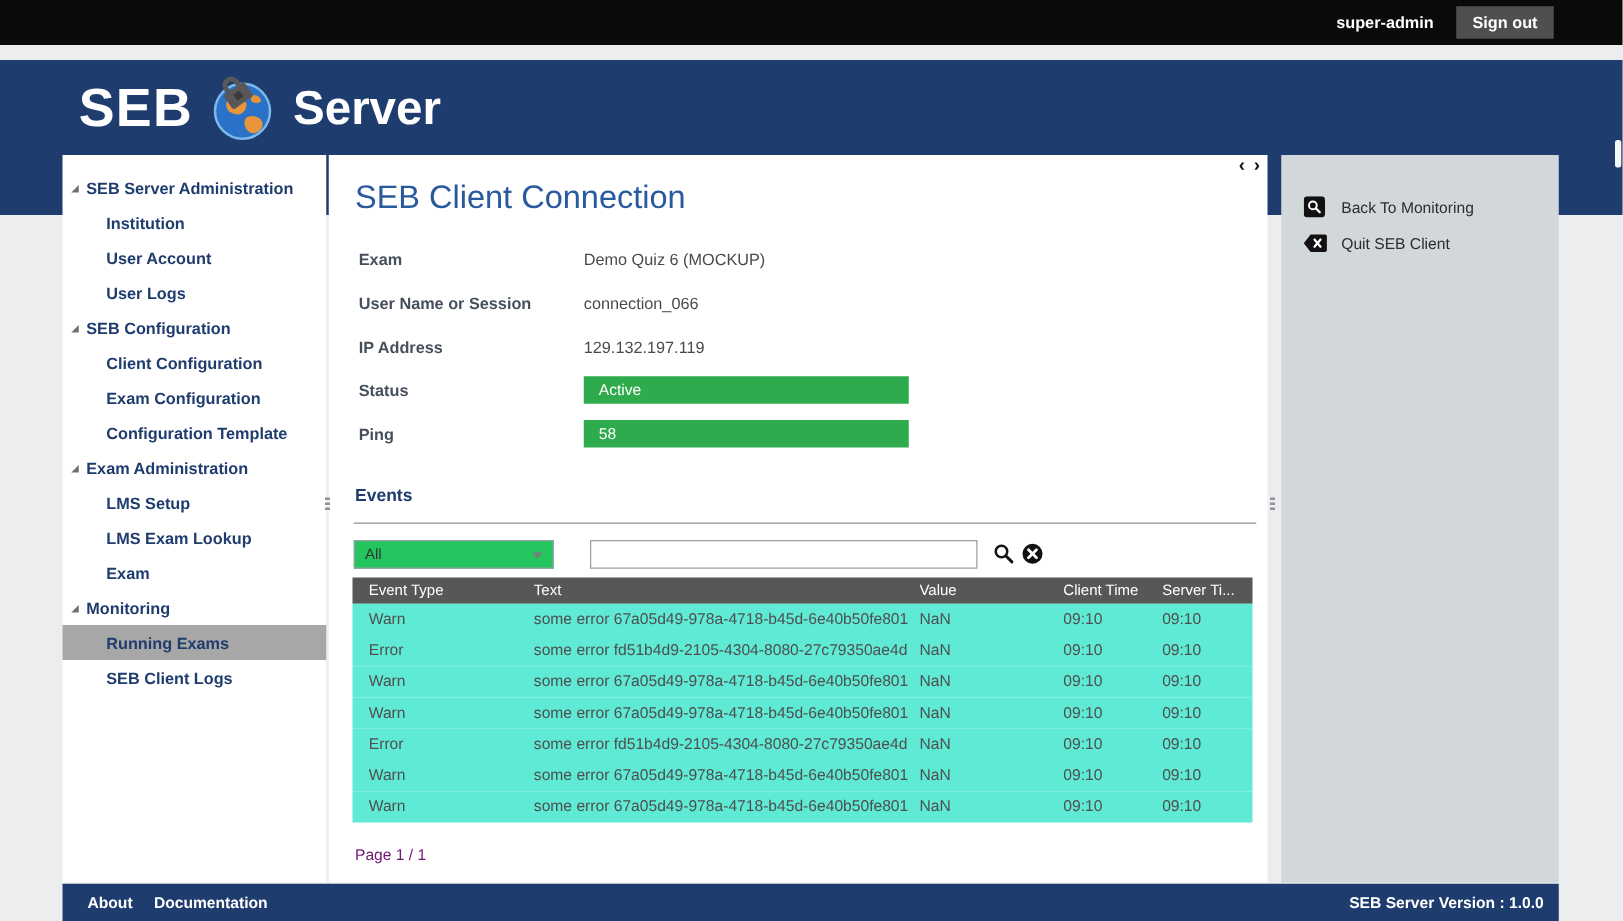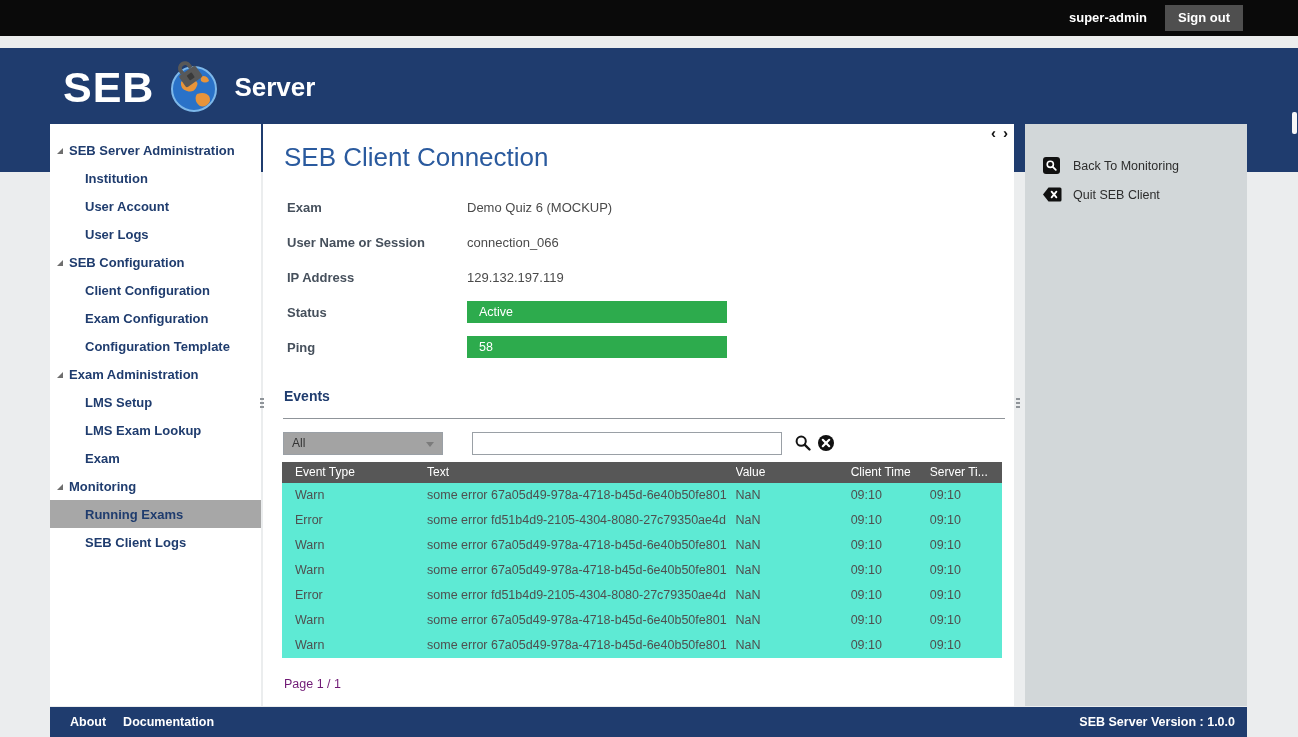--- a/index.html
+++ b/index.html
@@ -27,21 +27,21 @@
     cursor:pointer;
   }
 
   
   .header-band {
     position:absolute; left:0; top:48px; width:1298px; height:124px;
     background: var(--navy, #1f3c6e);
   }
   .logo { position:absolute; left:63px; top:12px; display:flex; align-items:center; gap:13px; }
   .logo .seb { color:#fff; font-size:43px; font-weight:bold; letter-spacing:1px; }
-  .logo .server { color:#fff; font-size:26px; font-weight:bold; }
+  .logo .server { color:#fff; font-size:38px; font-weight:bold; }
   .logo-globe { width:54px; height:54px; position:relative; }
 
   
   .edge-scroll-thumb {
     position:absolute; right:1px; top:112px; width:5px; height:22px;
     background:#f5f6f7; border-radius:2px;
   }
 
   
   .panel { position:absolute; top:124px; height:582px; }
@@ -85,21 +85,21 @@
     position:absolute; left:21px; top:264px;
     font-size:14px; font-weight:bold; color: var(--navy, #1f3c6e);
   }
   .section-rule {
     position:absolute; left:20px; top:294px; width:722px; height:0;
     border-top:1px solid #8f9499;
   }
   .filter-row { position:absolute; left:20px; top:308px; height:24px; }
   .filter-select {
     position:absolute; left:0; top:0; width:160px; height:23px;
-    background:#a3a3a3; border:1px solid #9aa0a6; font-size:12px; color:#333;
+    background:#22c55e; border:1px solid #9aa0a6; font-size:12px; color:#333;
     line-height:21px; padding-left:8px; cursor:pointer;
   }
   .filter-select .caret {
     position:absolute; right:8px; top:9px; width:0; height:0;
     border-left:4px solid transparent; border-right:4px solid transparent;
     border-top:5px solid #7b7b7b;
   }
   .filter-input {
     position:absolute; left:189px; top:0; width:310px; height:23px;
     border:1px solid #9aa0a6; font-size:12px; color:#333; padding:0 6px;

